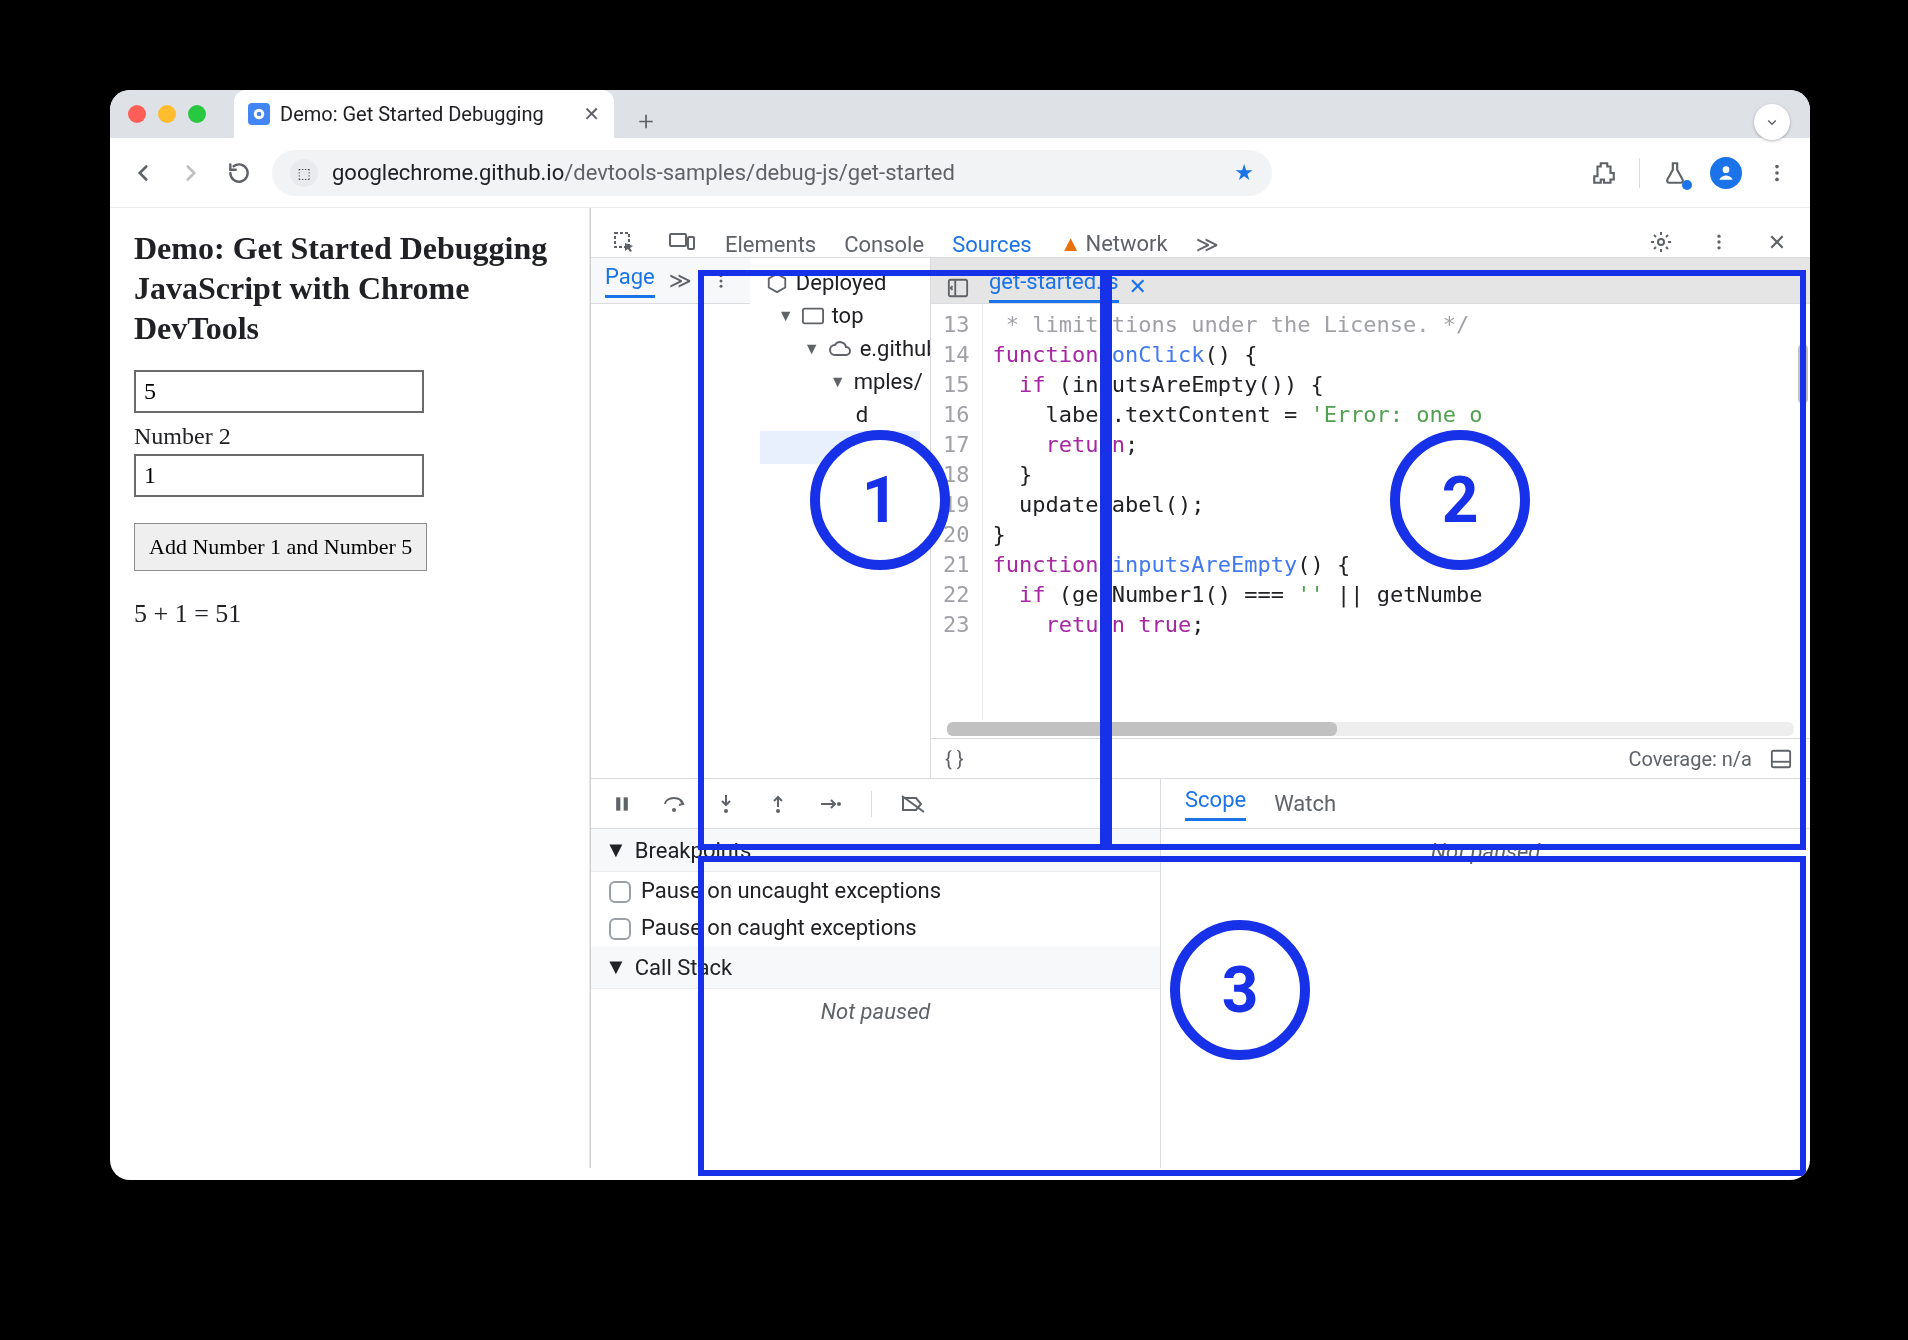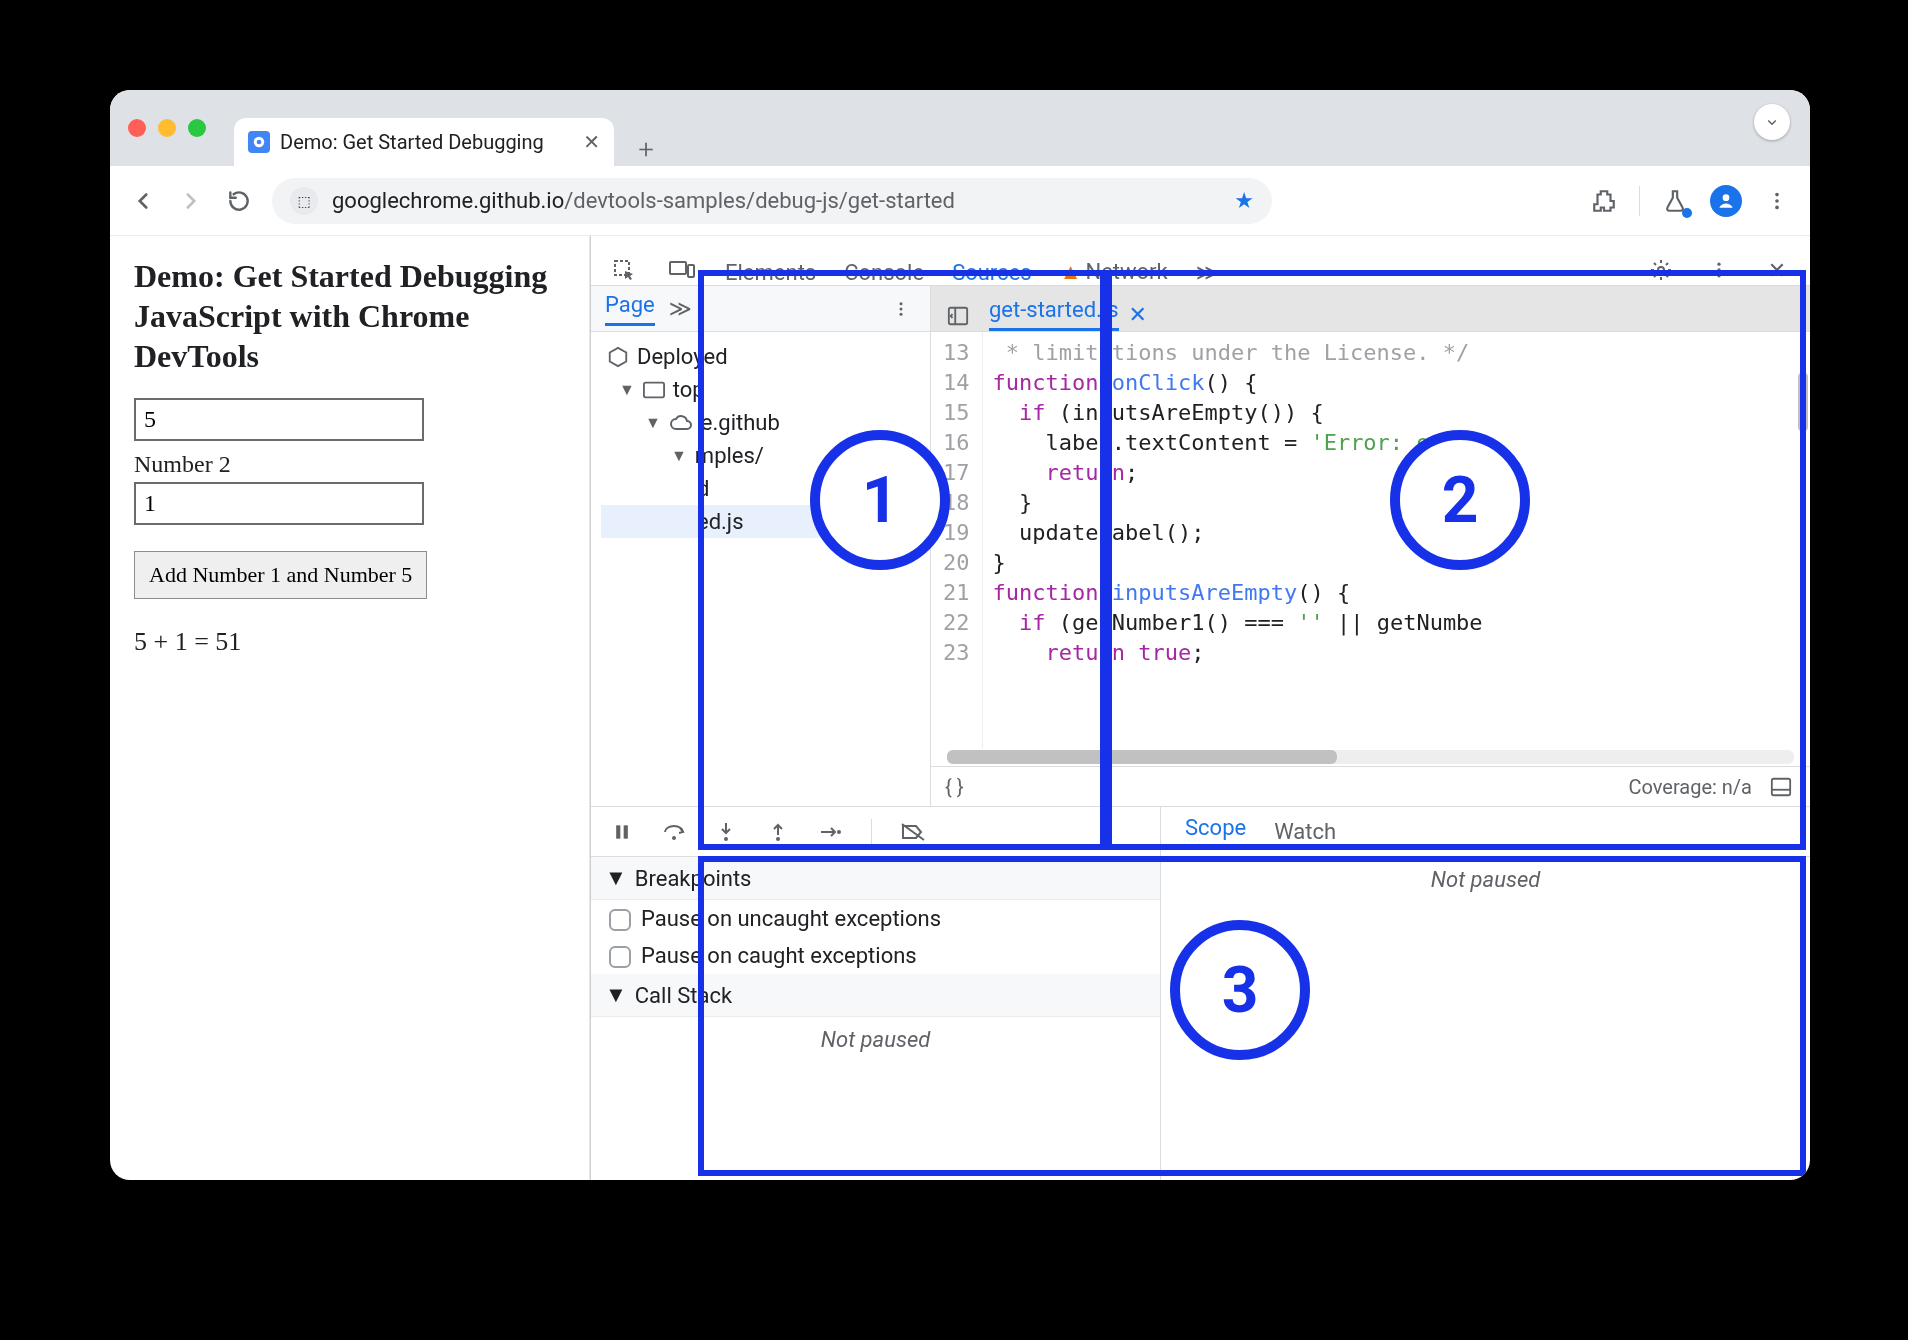--- a/index.html
+++ b/index.html
@@ -6,21 +6,21 @@
     --chrome-bg:#fff; --chrome-border:#d0d0d0; --tab-bg:#dee1e6; --toolbar-bg:#f1f3f4;
     --blue:#1a73e8; --blue-bright:#0b3bff; --text:#202124; --muted:#5f6368;
     --code-kw:#a626a4; --code-fn:#c18401; --code-str:#50a14f; --code-num:#4078f2; --code-cm:#a0a1a7;
     --warn:#e8710a; --annot:#1731e8;
   }
   *{box-sizing:border-box}
   body{margin:0;background:#000;font-family:-apple-system,BlinkMacSystemFont,"Segoe UI",Roboto,Helvetica,Arial,sans-serif;color:var(--text)}
   .stage{width:1908px;height:1340px;position:relative}
   .window{position:absolute;left:110px;top:90px;width:1700px;height:1090px;background:#fff;border-radius:20px;overflow:hidden;box-shadow:0 8px 40px rgba(0,0,0,.5)}
 
-  .tabstrip{height:76px;background:var(--tab-bg);display:flex;align-items:flex-end;padding:0 18px;gap:14px}
+  .tabstrip{height:48px;background:var(--tab-bg);display:flex;align-items:flex-end;padding:0 18px;gap:14px}
   .traffic{display:flex;gap:12px;align-items:center;height:100%;padding-right:14px}
   .dot{width:18px;height:18px;border-radius:50%}
   .dot.red{background:#ff5f57}.dot.yel{background:#febc2e}.dot.grn{background:#28c840}
   .tab{background:#fff;border-radius:12px 12px 0 0;height:48px;min-width:380px;display:flex;align-items:center;padding:0 14px;gap:10px}
   .favicon{width:22px;height:22px;border-radius:4px;background:#4285f4;display:flex;align-items:center;justify-content:center}
   .favicon svg{width:14px;height:14px}
   .tab-title{font-size:20px;white-space:nowrap;overflow:hidden;text-overflow:ellipsis;flex:1}
   .tab-x{font-size:20px;color:#5f6368}
   .newtab{width:36px;height:36px;display:flex;align-items:center;justify-content:center;color:#5f6368;font-size:26px}
   .tab-dd{position:absolute;right:20px;top:14px;width:36px;height:36px;border-radius:50%;background:#fff;display:flex;align-items:center;justify-content:center;box-shadow:0 1px 3px rgba(0,0,0,.3)}
@@ -44,21 +44,21 @@
   .page button{margin-top:26px;font-size:22px;padding:10px 14px;background:#efefef;border:1px solid #8c8c8c;font-family:Georgia,serif}
   .page .result{margin-top:28px;font-family:Georgia,serif;font-size:26px}
 
   .devtools{flex:1;display:flex;flex-direction:column;min-width:0;border-left:1px solid #cfcfcf}
   .dt-tabbar{height:50px;display:flex;align-items:flex-end;gap:28px;padding:0 18px;border-bottom:1px solid #dadce0;font-size:22px;color:#5f6368}
   .dt-tabbar .sel{color:var(--blue)}
   .dt-tabbar .warn-ico{color:var(--warn);margin-right:4px}
   .dt-tabbar .grow{flex:1}
   .dt-main{flex:1;display:flex;flex-direction:column;min-height:0}
   .dt-upper{display:flex;height:520px;min-height:0}
-  .nav-pane{width:340px;border-right:1px solid #dadce0;display:flex;flex-direction:column;min-width:0}
+  .nav-pane{width:340px;border-right:1px solid #dadce0;display:flex;flex-direction:row;min-width:0}
   .nav-tabs{height:46px;display:flex;align-items:center;padding:0 14px;border-bottom:1px solid #dadce0;background:#f7f8f9;font-size:22px}
   .nav-tabs .sel{color:var(--blue);border-bottom:3px solid var(--blue);padding-bottom:6px}
   .nav-tabs .more{margin:0 14px;color:#5f6368}
   .nav-tabs .kebab{margin-left:auto}
   .tree{padding:8px 10px;font-size:22px;overflow:hidden}
   .tree .row{display:flex;align-items:center;gap:8px;padding:4px 6px;white-space:nowrap}
   .tree .row.sel{background:#e8f0fe}
   .tree .ind1{padding-left:18px}.tree .ind2{padding-left:44px}.tree .ind3{padding-left:70px}.tree .ind4{padding-left:96px}
   .tree .arr{font-size:16px;color:#5f6368}
   .tree .ico{color:#5f6368;display:inline-flex}

